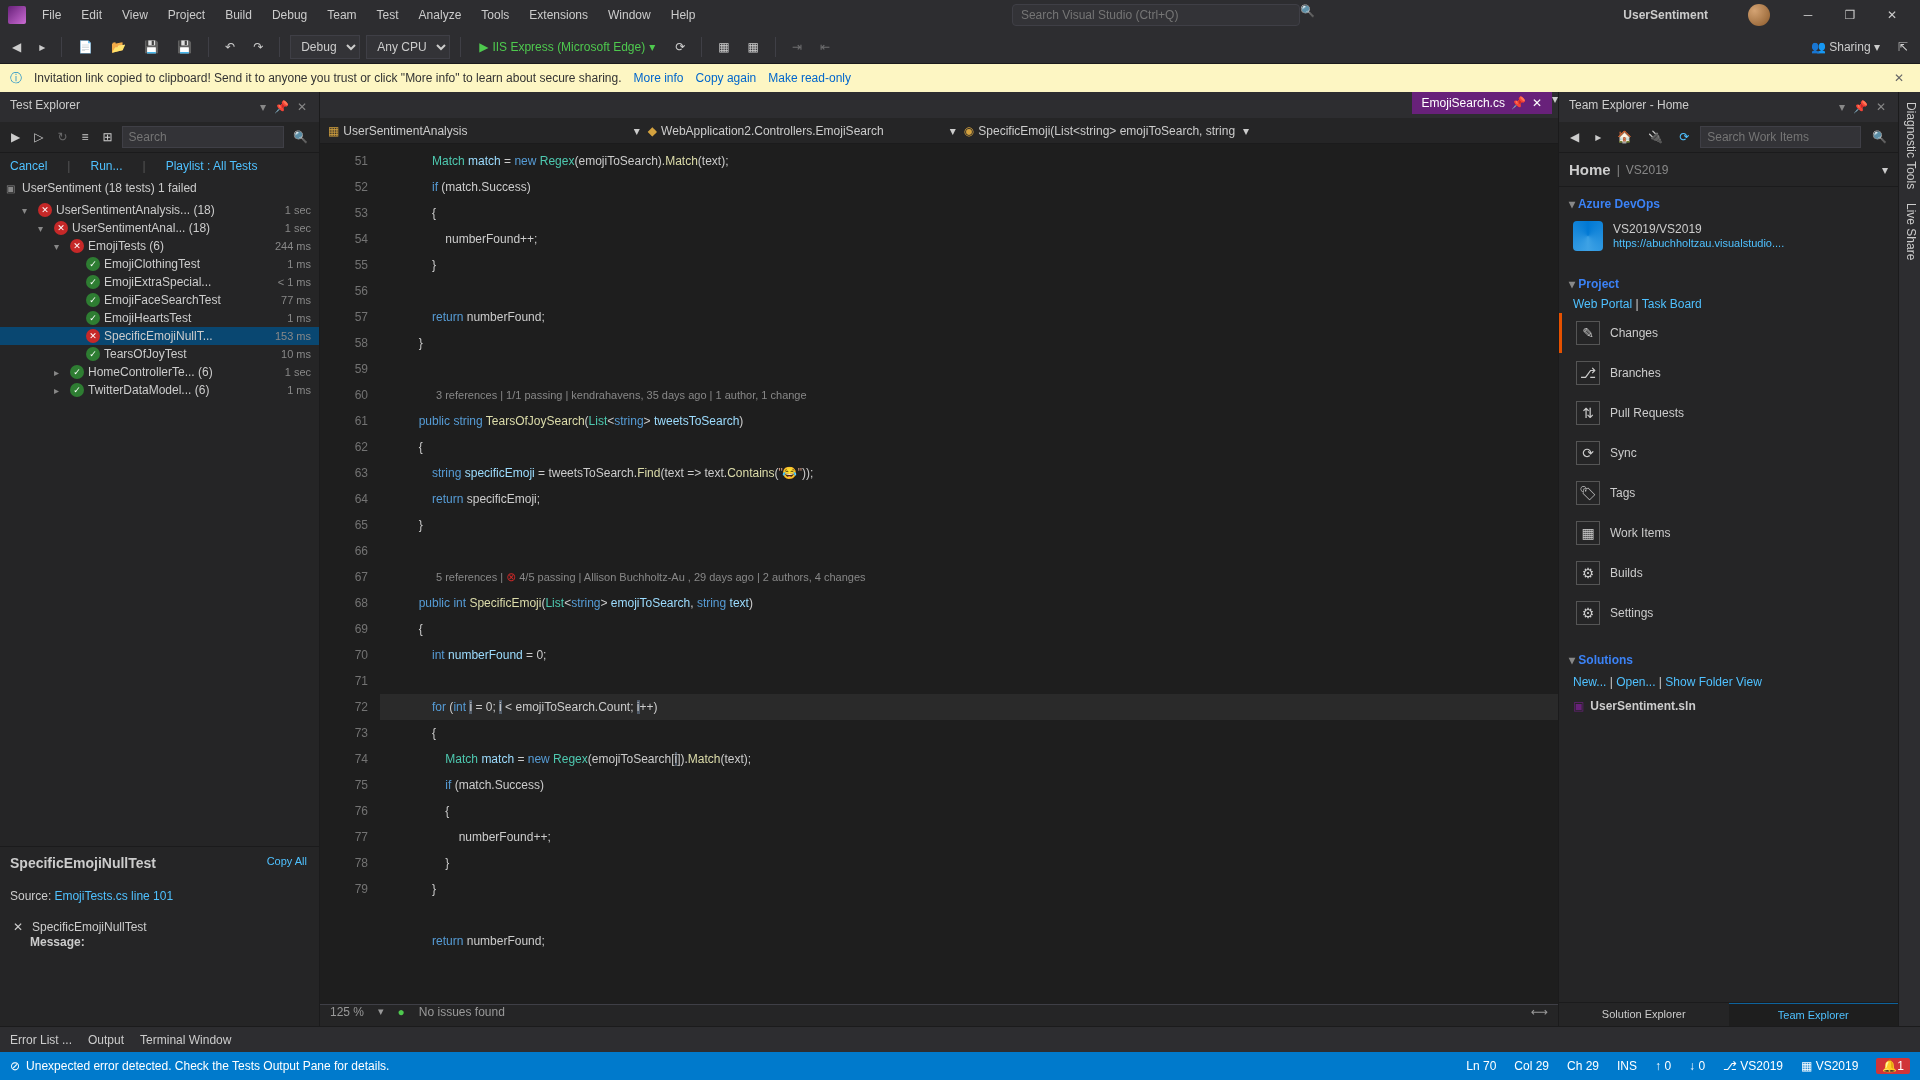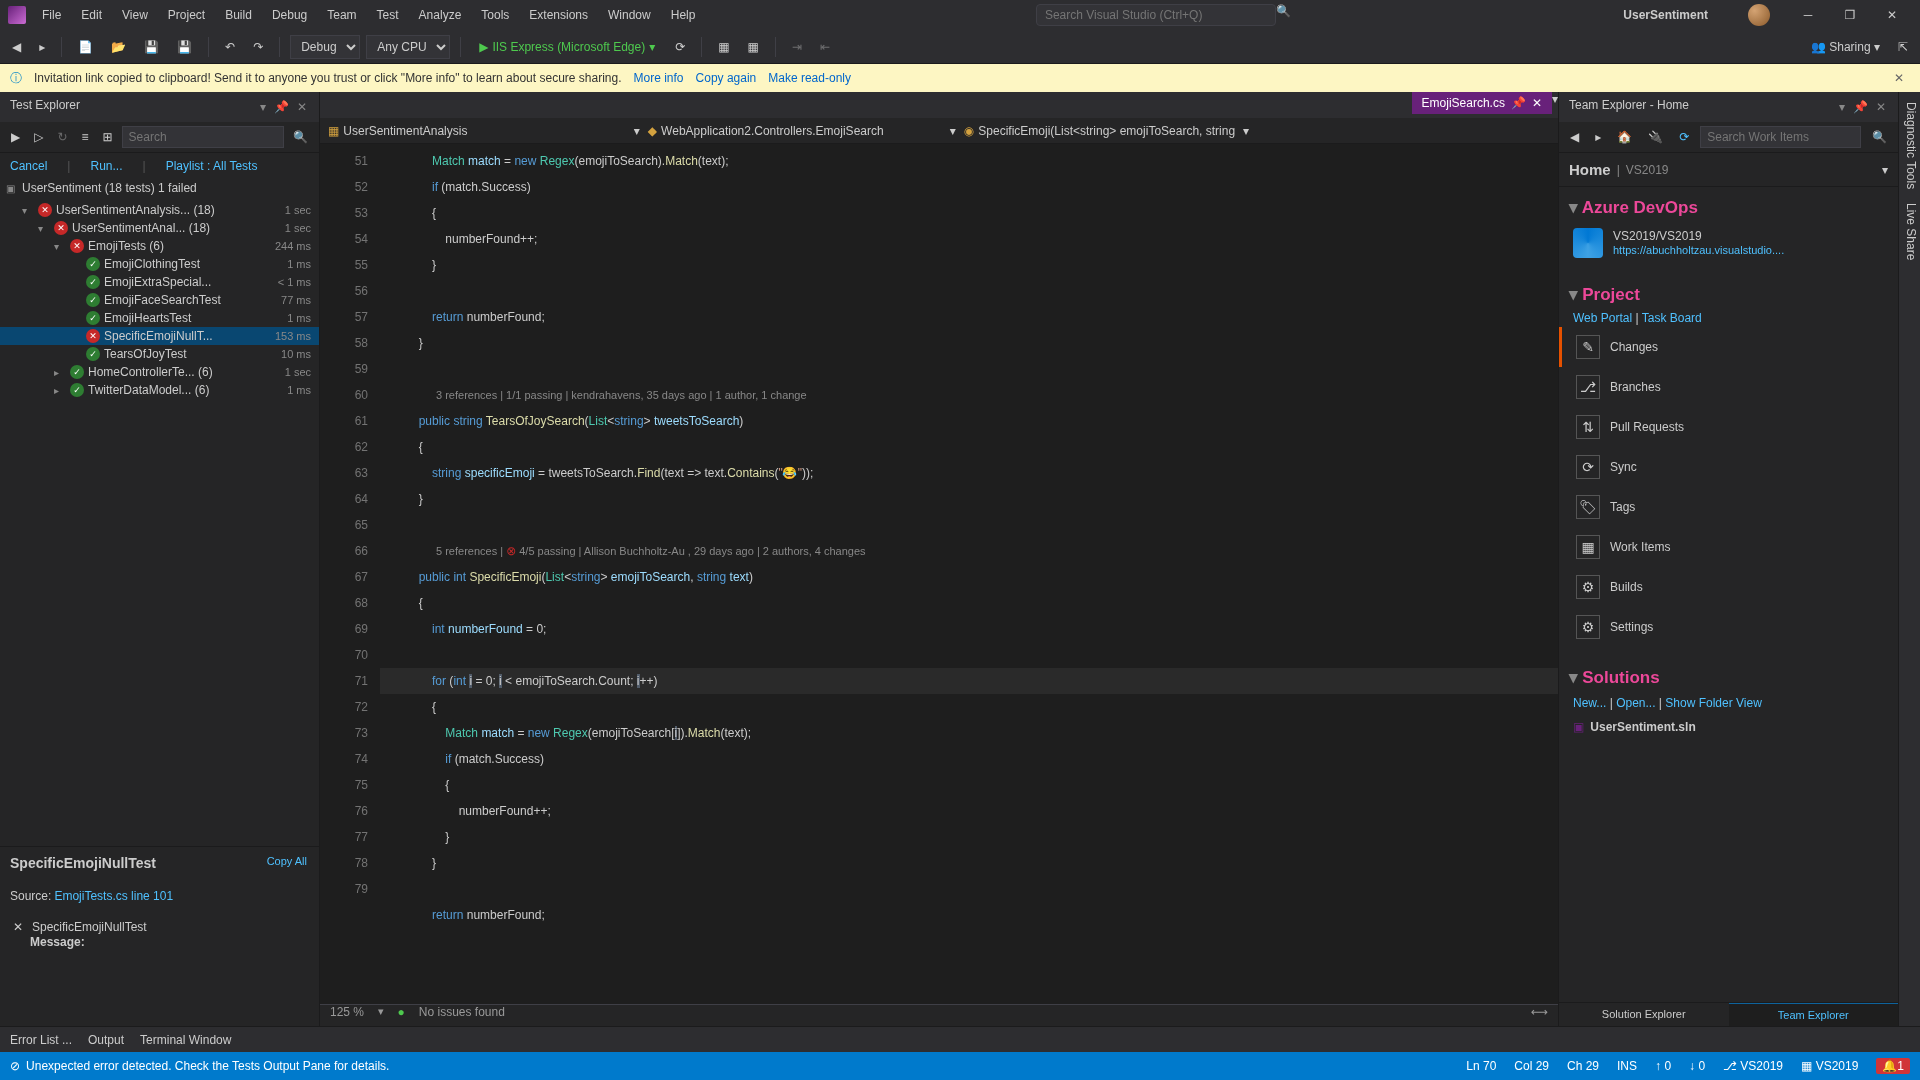--- a/index.html
+++ b/index.html
@@ -2,21 +2,21 @@
 <html><head>
 <meta charset="utf-8">
 <style>
 *{margin:0;padding:0;box-sizing:border-box;font-family:"Segoe UI",sans-serif;font-size:12px;user-select:none}
 body{background:#2d2d30;color:#ccc;width:1920px;height:1080px;overflow:hidden;transform-origin:top left}
 .titlebar{height:30px;background:#2d2d30;display:flex;align-items:center;padding:0 8px;color:#ccc}
 .titlebar .logo{width:18px;height:18px;background:linear-gradient(135deg,#68217a,#cb6cd4);border-radius:2px;margin-right:8px}
 .titlebar .menus{display:flex;gap:4px}
 .titlebar .menus span{padding:4px 8px;cursor:pointer}
 .titlebar .search{flex:1;display:flex;justify-content:center}
-.titlebar .search input{background:#333337;border:1px solid #3f3f46;color:#999;padding:3px 8px;width:240px;border-radius:4px}
+.titlebar .search input{background:#333337;border:1px solid #3f3f46;color:#999;padding:3px 8px;width:288px;border-radius:4px}
 .titlebar .appname{font-weight:600;margin-right:40px}
 .titlebar .winbtns{display:flex;gap:2px;margin-left:auto}
 .titlebar .winbtn{width:40px;height:28px;display:flex;align-items:center;justify-content:center;cursor:pointer;color:#ccc}
 .avatar{width:22px;height:22px;border-radius:50%;background:radial-gradient(circle at 30% 30%,#d4a373,#8b5a2b);margin-right:18px}
 .toolbar{height:34px;background:#2d2d30;border-bottom:1px solid #1b1b1c;display:flex;align-items:center;padding:0 6px;gap:6px}
 .toolbar .sep{width:1px;height:20px;background:#3f3f46;margin:0 4px}
 .toolbar .tbtn{padding:4px 6px;color:#ccc;cursor:pointer;border-radius:2px}
 .toolbar select{background:#333337;border:1px solid #3f3f46;color:#ccc;padding:3px 6px}
 .toolbar .run{color:#4ec94e;display:flex;align-items:center;gap:4px;padding:3px 8px}
 .infobar{height:28px;background:#fdf6c3;color:#333;display:flex;align-items:center;padding:0 10px;gap:12px;font-size:12px}
@@ -70,21 +70,21 @@
 .codelens{color:#888;font-size:11px;padding-left:56px}
 .codelens .faili{color:#c62828}
 .statusstrip{height:22px;background:#252526;border-top:1px solid #3f3f46;display:flex;align-items:flex-start;padding:0 10px;gap:14px;font-size:11px;color:#999}
 .rightpanel{width:340px;background:#252526;border-left:1px solid #1b1b1c;display:flex;flex-direction:column}
 .rp-toolbar{display:flex;align-items:center;padding:4px 6px;gap:6px;border-bottom:1px solid #1b1b1c}
 .rp-toolbar .tbtn{padding:3px 5px;color:#ccc;cursor:pointer}
 .rp-toolbar input{flex:1;background:#333337;border:1px solid #3f3f46;color:#999;padding:3px 6px;min-width:80px}
 .rp-home{padding:8px 10px;display:flex;align-items:center;gap:6px;border-bottom:1px solid #1b1b1c}
 .rp-home b{font-size:15px}
 .rp-section{padding:6px 0 10px 0}
-.rp-section h4{padding:4px 10px;color:#ec4899;font-size:17px;font-weight:600}
+.rp-section h4{padding:4px 10px;color:#3b82f6;font-size:12px;font-weight:600}
 .rp-section h4::before{content:"▾ ";color:#888}
 .devops-row{display:flex;align-items:center;gap:10px;padding:6px 14px}
 .devops-logo{width:30px;height:30px;background:conic-gradient(#0078d4,#3ea2e5,#0078d4);border-radius:4px}
 .devops-row a{color:#4fc1ff;font-size:11px}
 .proj-links{padding:2px 14px;font-size:12px}
 .proj-links a{color:#4fc1ff}
 .tile{display:flex;align-items:center;gap:10px;padding:8px 14px;cursor:pointer;border-left:3px solid transparent}
 .tile .ticon{width:24px;height:24px;border:1px solid #555;display:flex;align-items:center;justify-content:center;color:#ccc;font-size:14px}
 .tile.accent{border-left-color:#e65100}
 .sol-links{padding:4px 14px;font-size:12px}
@@ -351,20 +351,21 @@
           <div class="codeline">                numberFound++;</div>
           <div class="codeline">            }</div>
           <div class="codeline"> </div>
           <div class="codeline">            <span class="kw">return</span> numberFound;</div>
           <div class="codeline">        }</div>
           <div class="codeline"> </div>
           <div class="codelens">3 references | 1/1 passing | kendrahavens, 35 days ago | 1 author, 1 change</div>
           <div class="codeline">        <span class="kw">public</span> <span class="kw">string</span> <span class="fn">TearsOfJoySearch</span>(<span class="type">List</span>&lt;<span class="kw">string</span>&gt; <span class="var">tweetsToSearch</span>)</div>
           <div class="codeline">        {</div>
           <div class="codeline">            <span class="kw">string</span> <span class="var">specificEmoji</span> = tweetsToSearch.<span class="fn">Find</span>(text =&gt; text.<span class="fn">Contains</span>(<span class="str">"😂"</span>));</div>
+          <div class="codeline">            <span class="kw">return</span> specificEmoji;</div>
           <div class="codeline">        }</div>
           <div class="codeline"> </div>
           <div class="codelens">5 references |  <span class="faili">⊗</span> 4/5 passing | Allison Buchholtz-Au    , 29 days ago | 2 authors, 4 changes</div>
           <div class="codeline">        <span class="kw">public</span> <span class="kw">int</span> <span class="fn">SpecificEmoji</span>(<span class="type">List</span>&lt;<span class="kw">string</span>&gt; <span class="var">emojiToSearch</span>, <span class="kw">string</span> <span class="var">text</span>)</div>
           <div class="codeline">        {</div>
           <div class="codeline">            <span class="kw">int</span> <span class="var">numberFound</span> = 0;</div>
           <div class="codeline"> </div>
           <div class="codeline hl">            <span class="kw">for</span> (<span class="kw">int</span> <span style="background:#515c6a">i</span> = 0; <span style="background:#515c6a">i</span> &lt; emojiToSearch.Count; <span style="background:#515c6a">i</span>++)</div>
           <div class="codeline">            {</div>
           <div class="codeline">                <span class="type">Match</span> <span class="var">match</span> = <span class="kw">new</span> <span class="type">Regex</span>(emojiToSearch[<span style="background:#515c6a">i</span>]).<span class="fn">Match</span>(text);</div>

